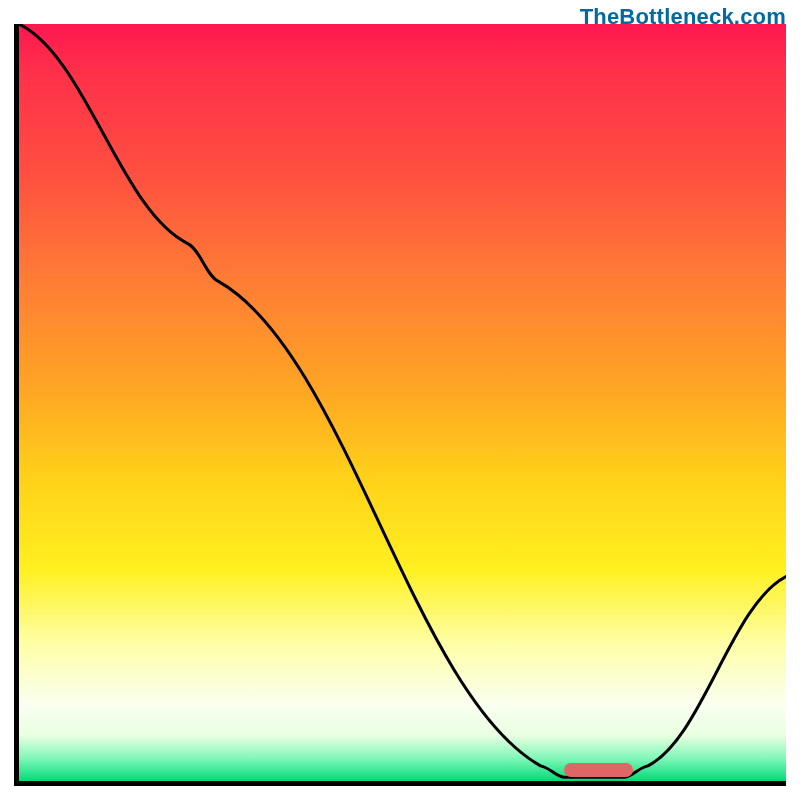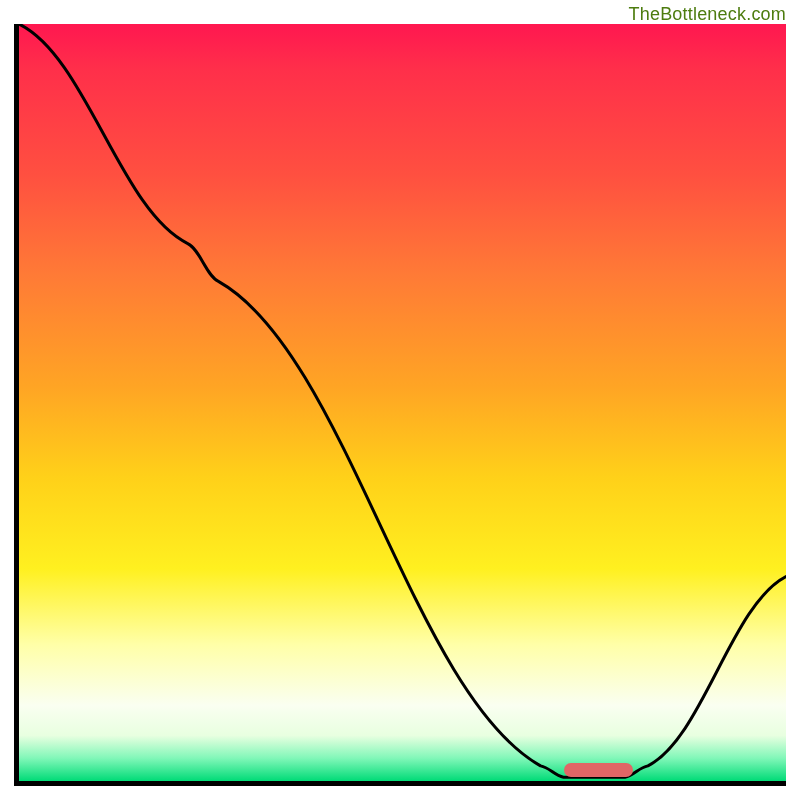--- a/index.html
+++ b/index.html
@@ -7,23 +7,23 @@
     width: 800px;
     height: 800px;
     background: #ffffff;
     font-family: Arial, sans-serif;
     position: relative;
   }
   .watermark {
     position: absolute;
     top: 4px;
     right: 14px;
-    font-size: 18px;
-    color: #4d7c0f;
-    font-weight: 400;
+    font-size: 22px;
+    color: #0369a1;
+    font-weight: 700;
     letter-spacing: 0.2px;
   }
   .chart-area {
     position: absolute;
     left: 14px;
     top: 24px;
     width: 772px;
     height: 762px;
     border-left: 5px solid #000;
     border-bottom: 5px solid #000;

